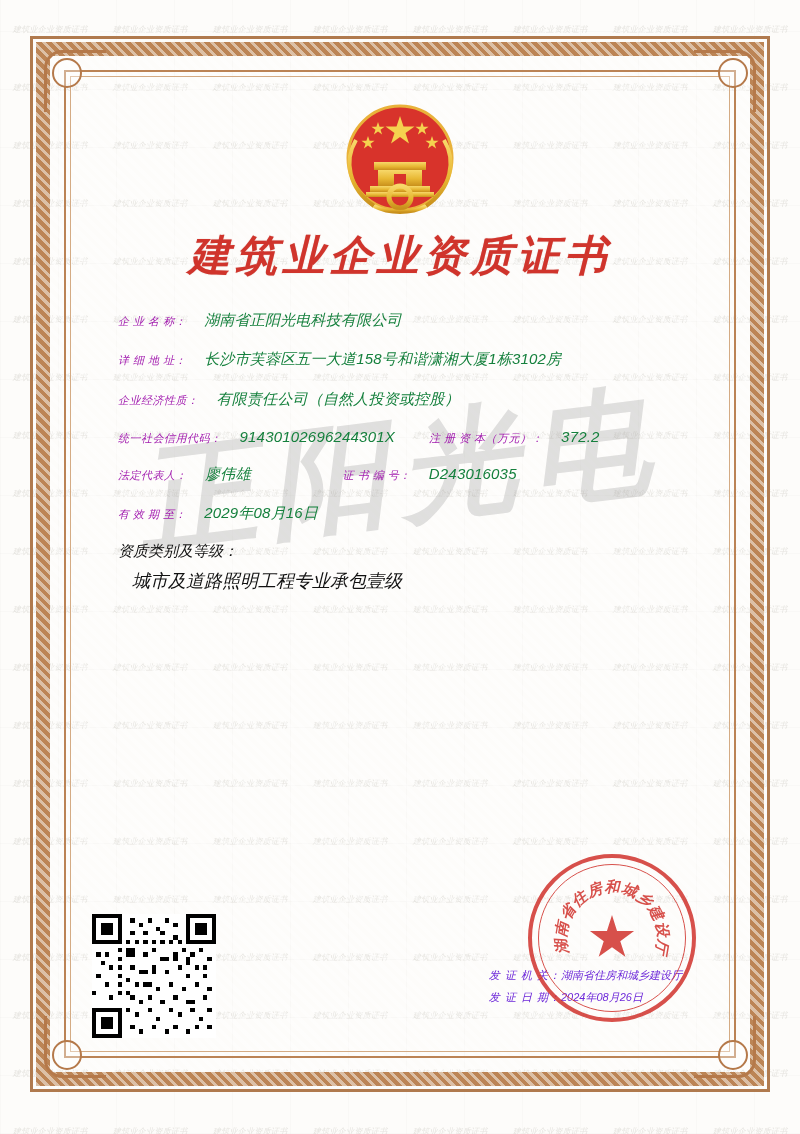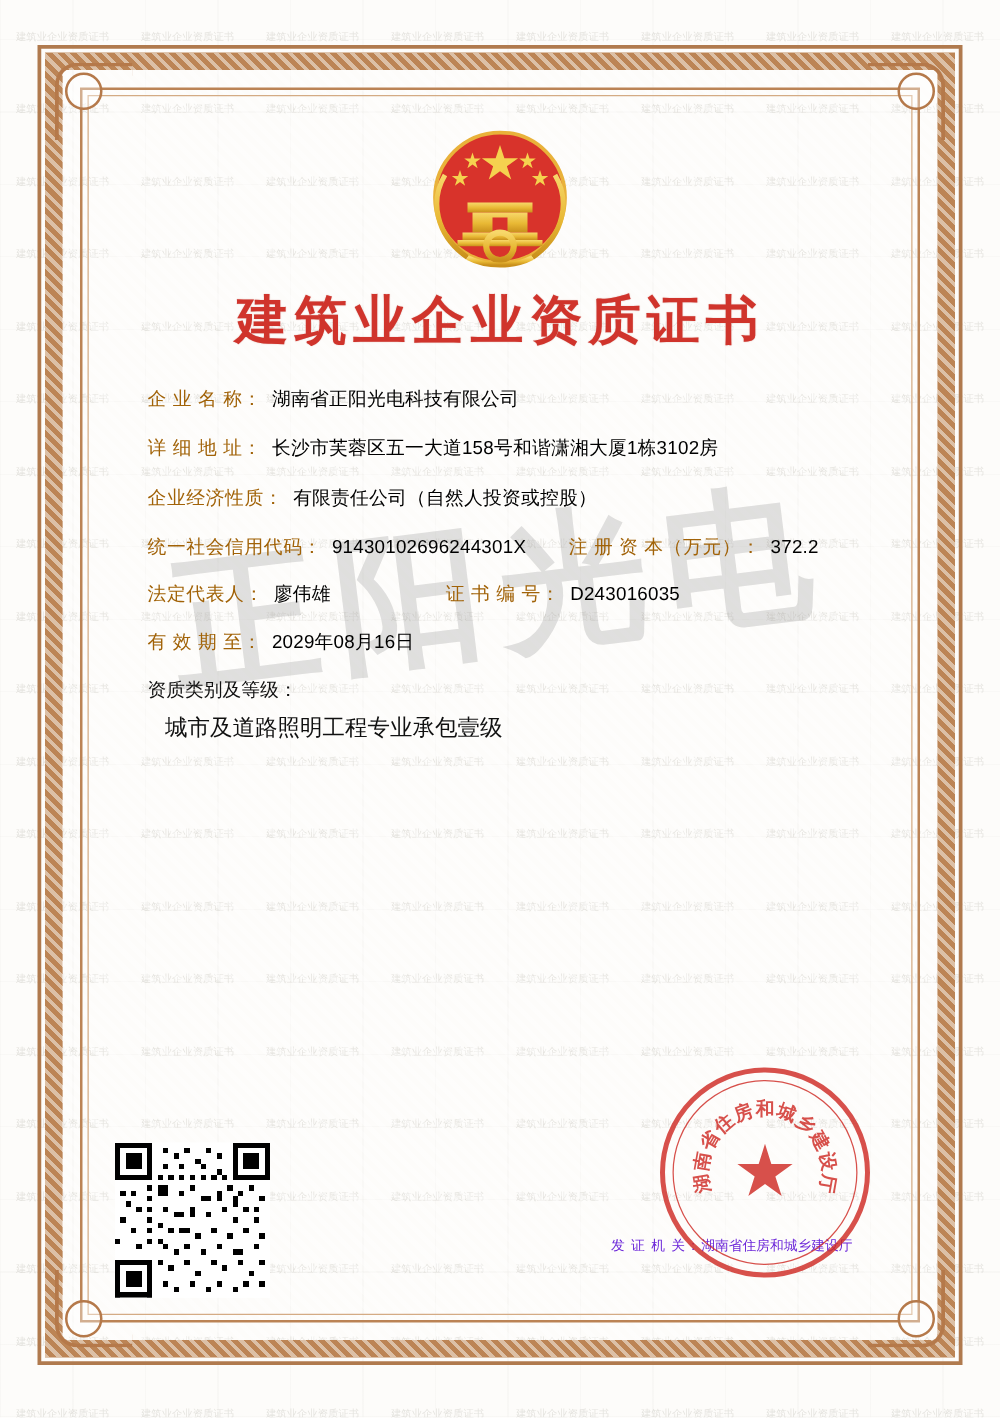--- a/index.html
+++ b/index.html
@@ -13,20 +13,21 @@
     font-family: "Liberation Sans", "DejaVu Sans", sans-serif;
     position: relative;
     overflow: hidden;
   }
 
   
   .cert-page {
     position: absolute;
     inset: 0;
     background: #fdfcfa;
+    font-style: italic;
   }
 
   
   .bg-tile {
     position: absolute;
     inset: 0;
     pointer-events: none;
     opacity: 0.55;
     background-image:
       repeating-linear-gradient(90deg, rgba(180,180,175,0.10) 0 1px, rgba(0,0,0,0) 1px 58px),
@@ -157,28 +158,28 @@
     color: #1b1b1b;
   }
   .field-row {
     display: flex;
     align-items: baseline;
     margin-bottom: 19px;
     line-height: 1.35;
   }
   .field-label {
     white-space: nowrap;
-    color: #a16207;
-    font-size: 15px;
+    color: #a21caf;
+    font-size: 11px;
     letter-spacing: 0.5px;
   }
   .field-value {
     font-size: 15px;
-    color: #000000;
-    margin-left: 8px;
+    color: #15803d;
+    margin-left: 18px;
     letter-spacing: 0.2px;
   }
   .row-double {
     display: flex;
     align-items: flex-start;
     margin-bottom: 19px;
   }
   .row-double .seg-right { margin-left: 34px; }
   .qual-block {
     margin-top: 4px;
@@ -648,20 +649,23 @@
         <rect x="22" y="10" width="1" height="2"></rect>
           <rect x="26" y="12" width="1" height="1"></rect>
       </g>
     </svg>
   </div>
 
   <div class="issuer">
     <div class="ln">
       <span class="lbl">发 证 机 关：</span><span>湖南省住房和城乡建设厅</span>
     </div>
+    <div class="ln">
+      <span class="lbl">发 证 日 期：</span><span>2024年08月26日</span>
+    </div>
   </div>
 
   <div class="seal">
     <div class="seal-inner"></div>
     <div class="seal-star"></div>
     <div class="seal-text" id="seal-text">
         <span style="transform: rotate(-100deg) translate(-50%, -60px) rotate(0deg); transform-origin: 0px 0px;">湖</span>
         <span style="transform: rotate(-80deg) translate(-50%, -60px) rotate(0deg); transform-origin: 0px 0px;">南</span>
         <span style="transform: rotate(-60deg) translate(-50%, -60px) rotate(0deg); transform-origin: 0px 0px;">省</span>
         <span style="transform: rotate(-40deg) translate(-50%, -60px) rotate(0deg); transform-origin: 0px 0px;">住</span>

